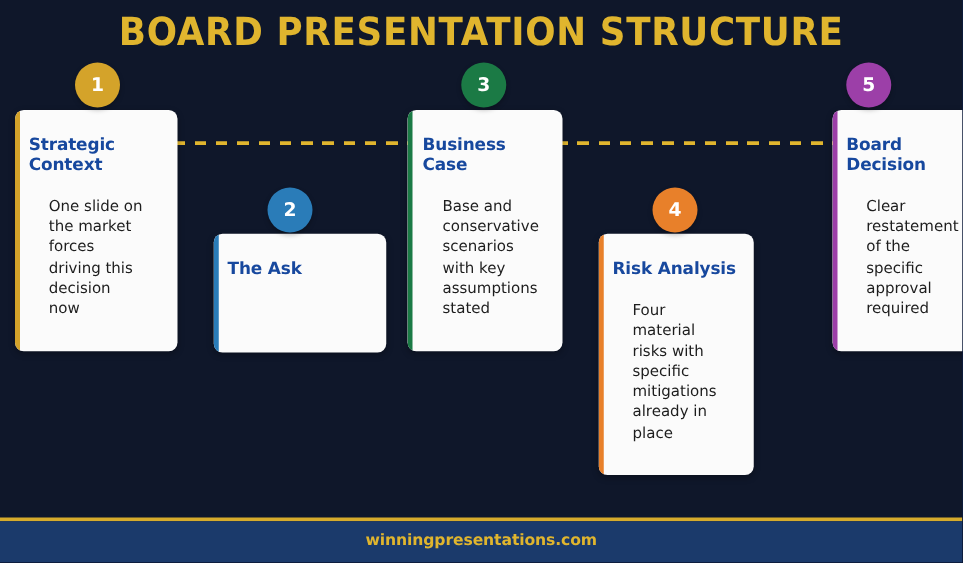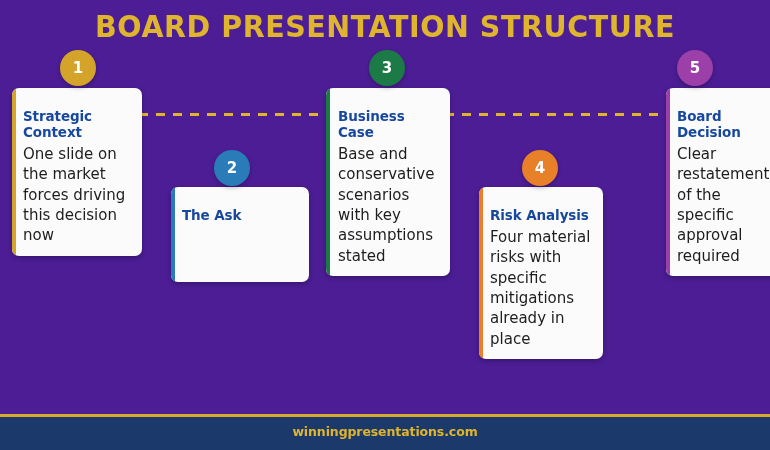--- a/index.html
+++ b/index.html
@@ -8,21 +8,21 @@
     background: #0d2147;
   }
   body {
     font-family: "Liberation Sans", sans-serif;
   }
   #slide {
     position: relative;
     width: 770px;
     height: 450px;
     overflow: hidden;
-    background: #4c1d95;
+    background: #0f172a;
   }
 
   
   #title {
     position: absolute;
     left: 0;
     top: 8px;
     width: 770px;
     text-align: center;
     font-family: "DejaVu Sans", sans-serif;
@@ -71,25 +71,25 @@
     font-family: "DejaVu Sans", sans-serif;
     font-size: 13.5px;
     font-weight: bold;
     color: #17489e;
     line-height: 1.18;
     letter-spacing: -0.1px;
     margin: 12px 0 3px 0;
   }
   .card-body {
     font-family: "DejaVu Sans", sans-serif;
-    font-size: 15px;
+    font-size: 12px;
     font-weight: normal;
     color: #1d1d1d;
     line-height: 1.36;
-    margin: 0;
+    margin: 16px;
   }
 
   
   .badge {
     position: absolute;
     width: 36px;
     height: 36px;
     border-radius: 50%;
     color: #ffffff;
     font-family: "DejaVu Sans", sans-serif;

